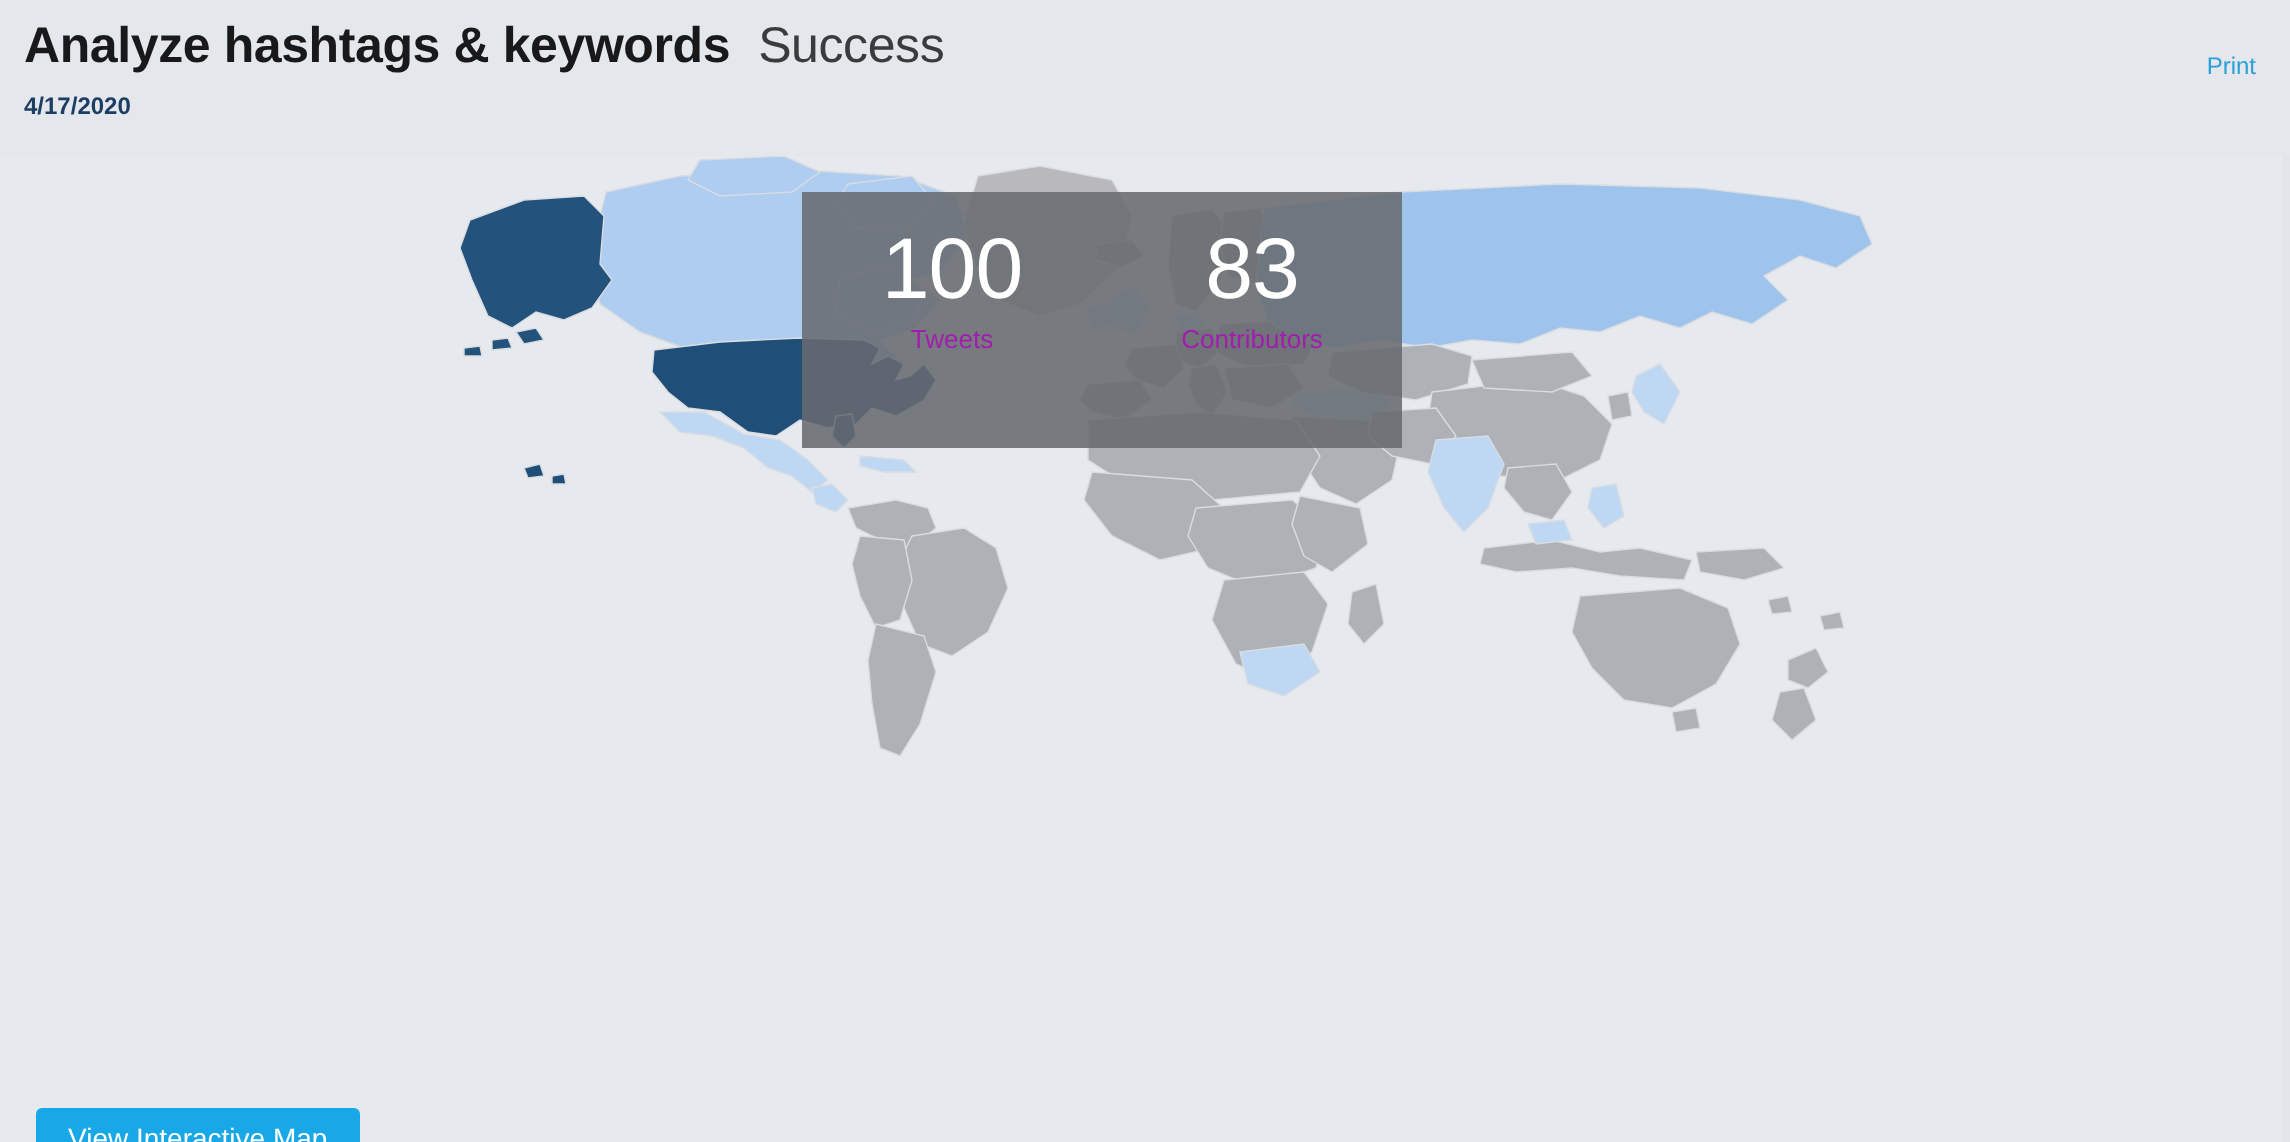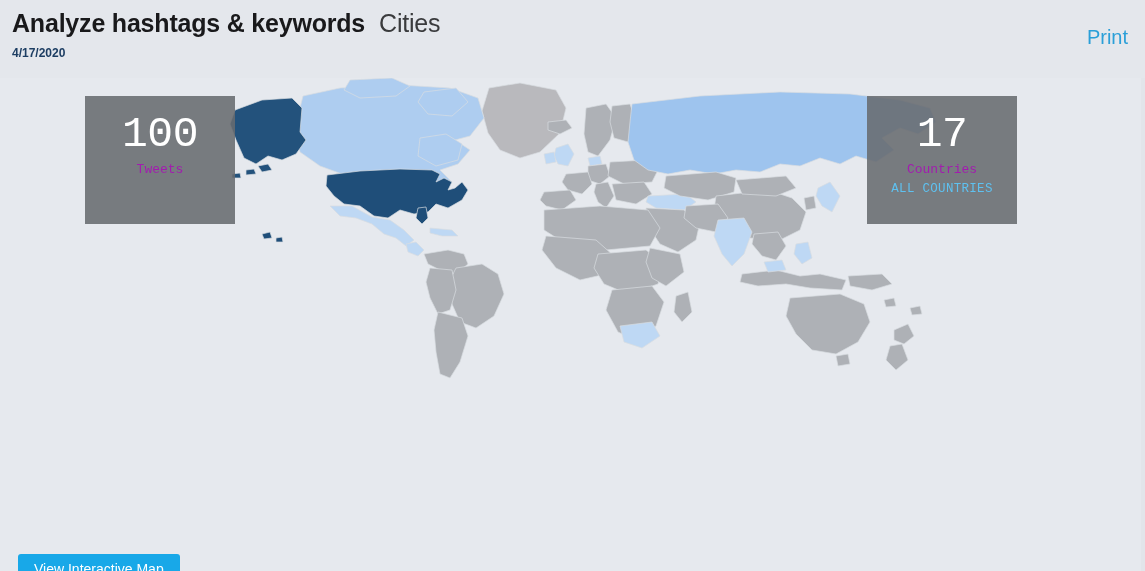--- a/index.html
+++ b/index.html
@@ -10,53 +10,53 @@
     -webkit-font-smoothing:antialiased;
   }
   #app{position:relative;width:1145px;height:571px;}
 
   
   .header{position:absolute;left:0;top:0;width:1145px;height:78px;background:#e4e7ec;}
   .title-row{position:absolute;left:12px;top:9px;display:flex;align-items:baseline;}
   .title-main{font-size:25px;font-weight:bold;color:#19191b;letter-spacing:-.2px;}
   .title-sub{font-size:25px;font-weight:400;color:#3a3b3d;margin-left:14px;letter-spacing:-.2px;}
   .subdate{position:absolute;left:12px;top:46px;font-size:12px;font-weight:bold;color:#1d3e63;}
-  .print-link{position:absolute;right:17px;top:26px;font-size:20px;color:#2a9fd8;cursor:pointer;text-align:center;}
+  .print-link{position:absolute;right:17px;top:26px;font-size:12px;color:#2a9fd8;cursor:pointer;text-align:center;}
 
   
   .panel{position:absolute;left:18px;top:82px;width:1107px;height:156px;background:#e9ebee;}
 
   
   .map-wrap{position:absolute;left:0;top:78px;width:1141px;height:493px;overflow:hidden;}
   .map-wrap svg{position:absolute;left:0;top:0;width:1145px;height:493px;display:block;}
 
   
   .cards{position:absolute;left:85px;top:96px;width:932px;height:128px;
-         display:flex;justify-content:space-between;z-index:5;font-family:Liberation Mono, monospace;}
+         display:flex;justify-content:center;z-index:5;}
   .card{width:150px;height:128px;background:rgba(104,107,112,.88);
         display:flex;flex-direction:column;align-items:center;justify-content:flex-start;
         padding-top:16px;box-sizing:border-box;}
   .card-value{font-size:43px;line-height:46px;color:#ffffff;font-weight:300;letter-spacing:-.5px;}
   .card-label{font-size:13px;color:#a21caf;margin-top:4px;}
   .card-link{font-size:12.5px;color:#5ec1f0;margin-top:5px;letter-spacing:.3px;cursor:pointer;}
 
   
   .imap-btn{position:absolute;left:18px;top:476px;height:29px;
             background:#18a8e8;color:#fff;border:none;border-radius:3px;
             padding:0 16px;font-size:14px;font-family:inherit;cursor:pointer;z-index:6;}
 </style>
 </head>
 <body>
 
 <div id="app">
 
   <div class="header">
     <div class="title-row">
       <span class="title-main">Analyze hashtags &amp; keywords</span>
-      <span class="title-sub">Cities</span>
+      <span class="title-sub">Success</span>
     </div>
     <div class="subdate">4/17/2020</div>
     <div class="print-link">Print</div>
   </div>
 
   <div class="panel"></div>
 
   <div class="map-wrap">
     <svg viewBox="0 0 1145 493" preserveAspectRatio="none">
       <rect x="0" y="0" width="1145" height="493" fill="#e6e9ee"></rect>
@@ -134,19 +134,18 @@
     <button class="imap-btn">View Interactive Map</button>
 
   </div>
 
   <div class="cards">
     <div class="card">
       <div class="card-value">100</div>
       <div class="card-label">Tweets</div>
     </div>
     <div class="card">
-      <div class="card-value">17</div>
-      <div class="card-label">Countries</div>
-      <div class="card-link">ALL COUNTRIES</div>
+      <div class="card-value">83</div>
+      <div class="card-label">Contributors</div>
     </div>
   </div>
 
 </div>
 
 </body></html>

